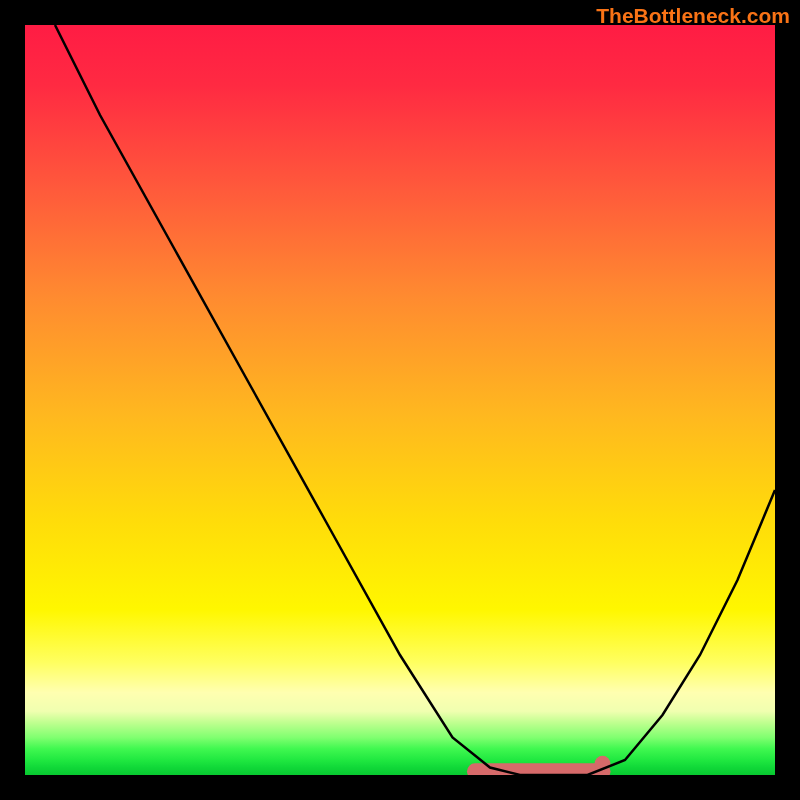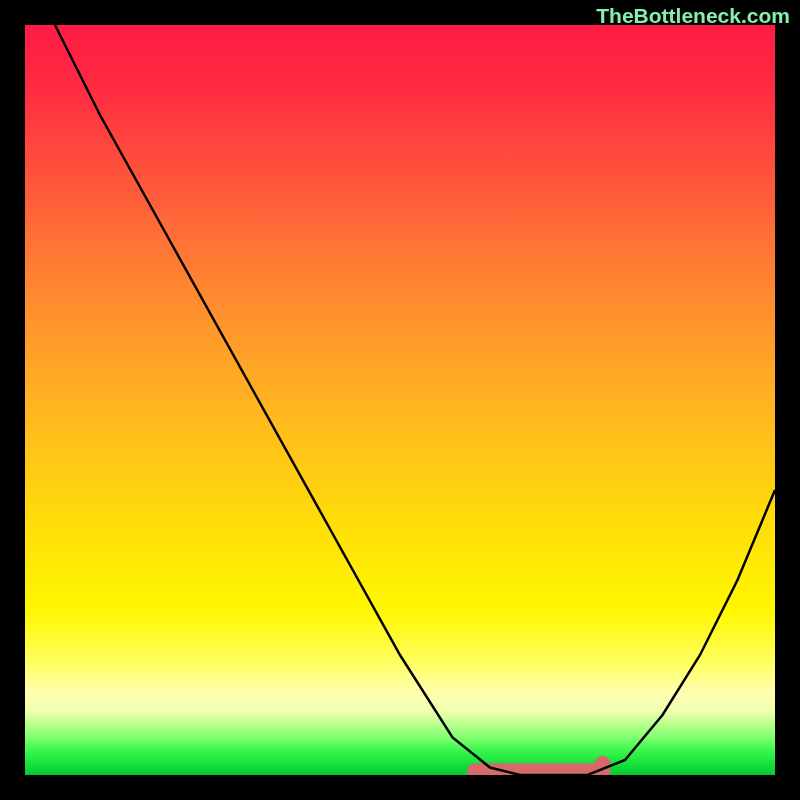--- a/index.html
+++ b/index.html
@@ -10,21 +10,21 @@
     position: relative;
     background: #000;
   }
   .watermark {
     position: absolute;
     top: 4px;
     right: 10px;
     font-family: Arial, sans-serif;
     font-weight: bold;
     font-size: 21px;
-    color: #86efac;
+    color: #f97316;
     z-index: 10;
     text-align: right;
   }
   .plot-area {
     position: absolute;
     left: 25px;
     top: 25px;
     width: 750px;
     height: 750px;
     overflow: hidden;

